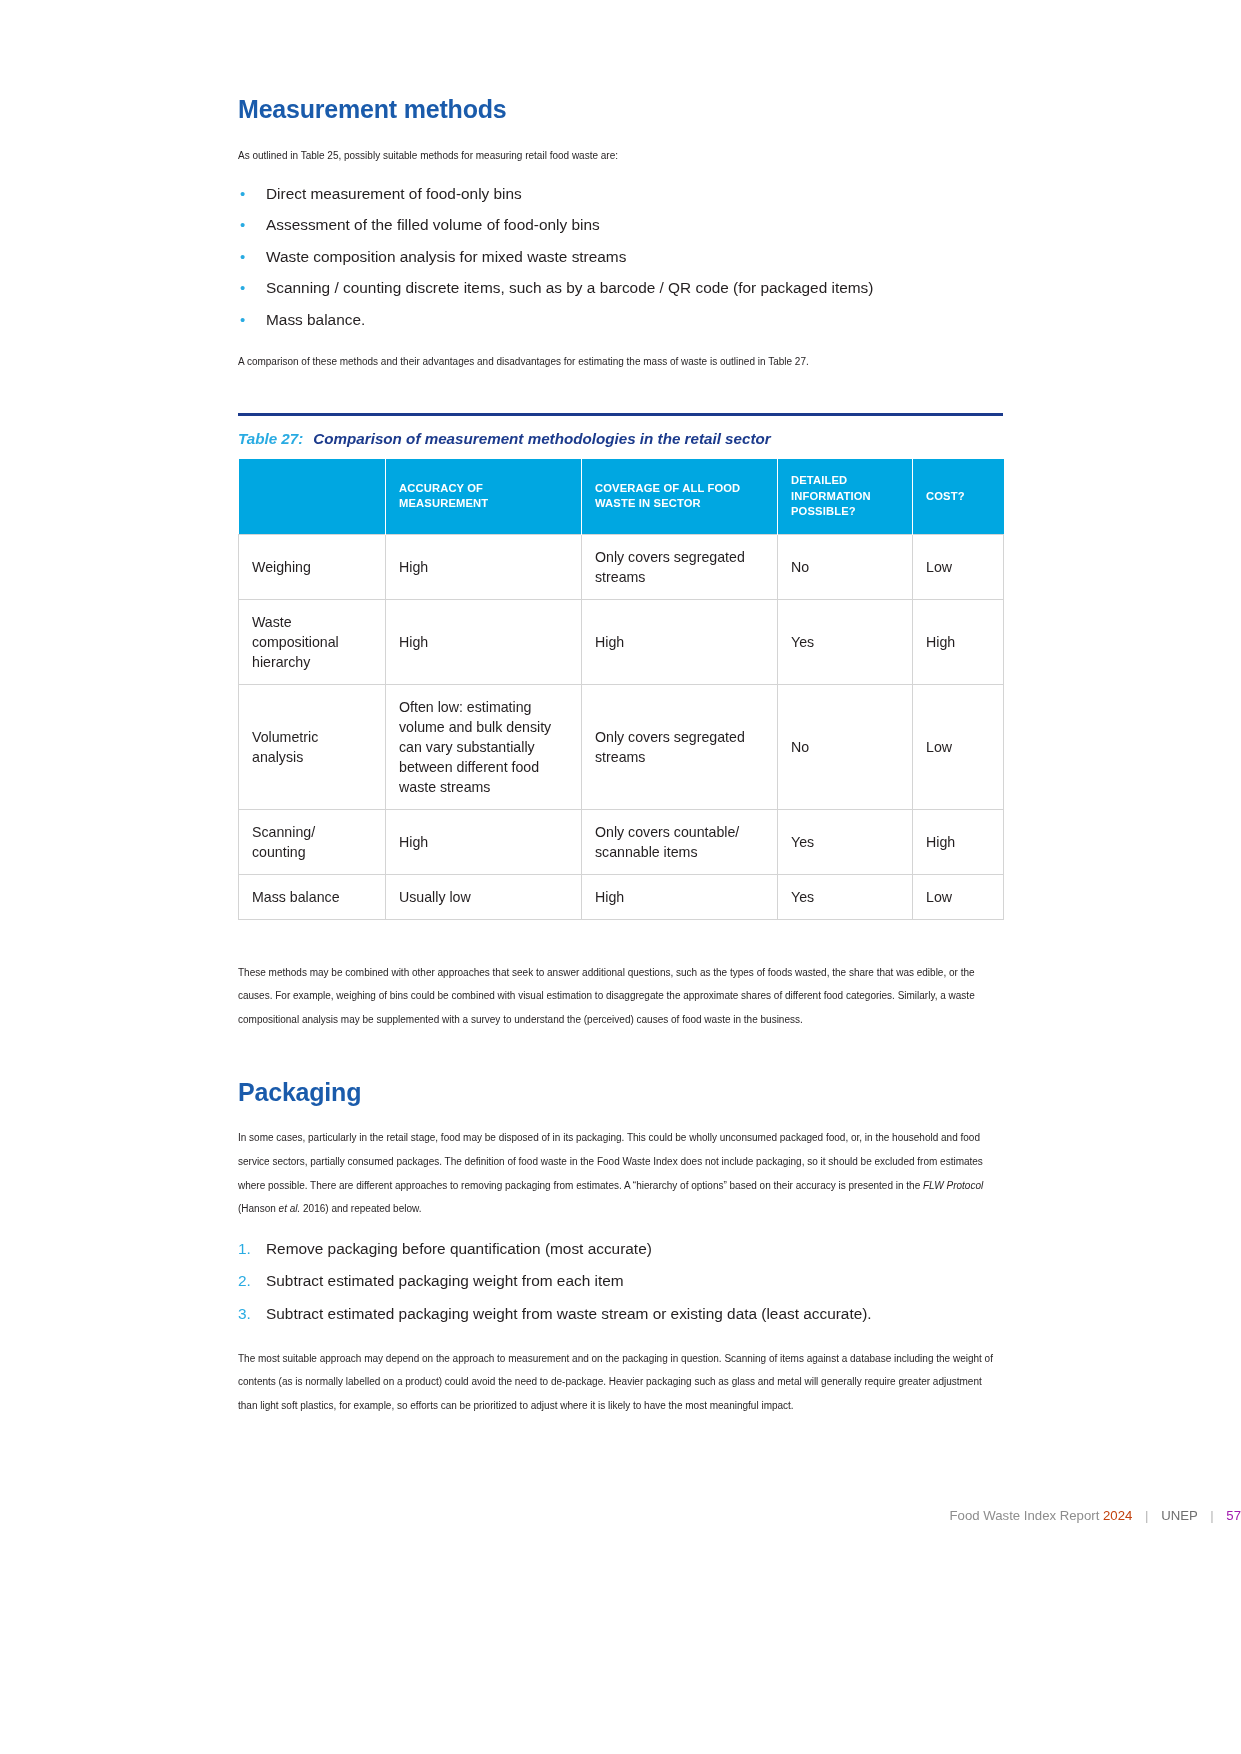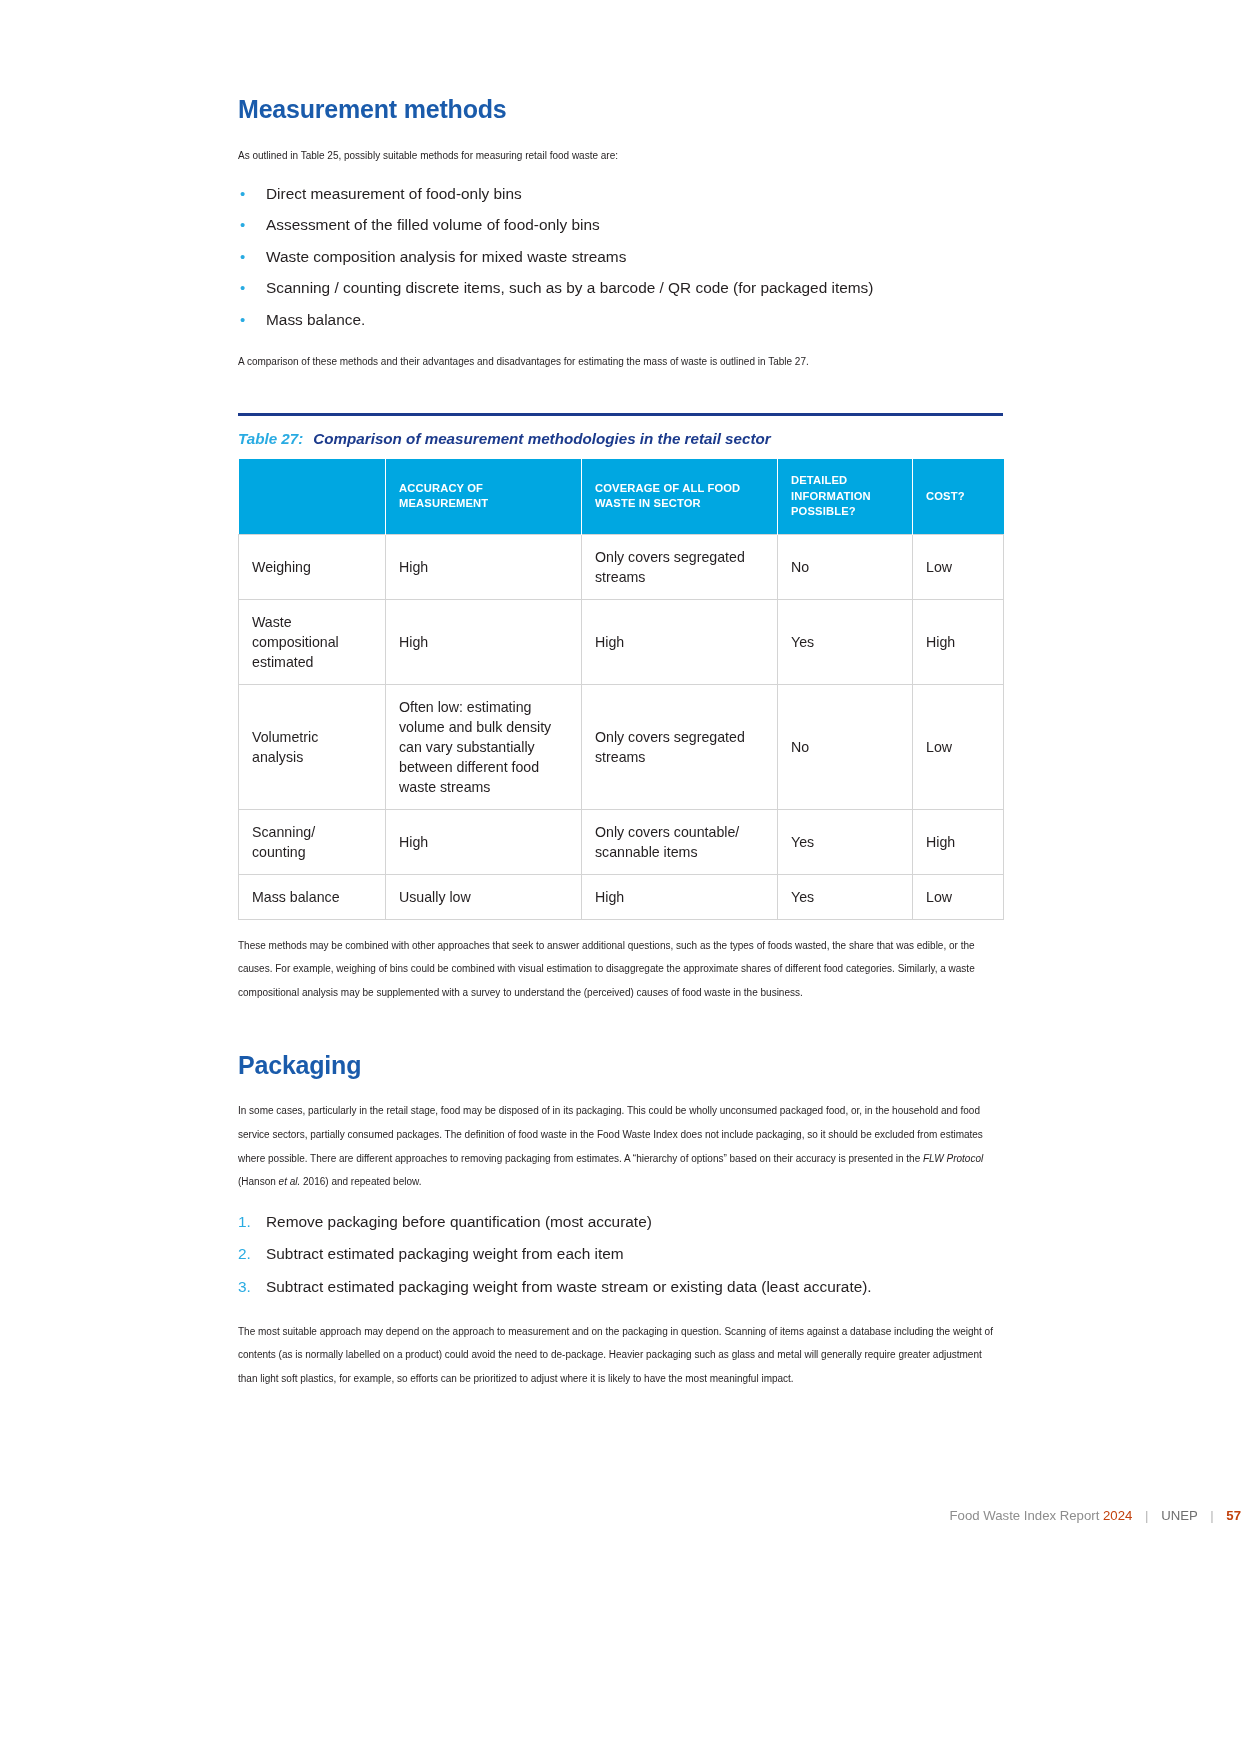--- a/index.html
+++ b/index.html
@@ -125,35 +125,35 @@
     padding: 12px 13px;
     vertical-align: middle;
     color: #231f20;
   }
   .col1 { width: 147px; }
   .col2 { width: 196px; }
   .col3 { width: 196px; }
   .col4 { width: 135px; }
   .col5 { width: 91px; }
 
-  .after-table { margin-top: 14px; }
+  .after-table { margin-top: 41px; }
 
   .footer {
     position: absolute;
     left: 0;
     top: 1508px;
     width: 1003px;
     text-align: right;
     font-size: 13.2px;
     color: #8d8d8d;
   }
   .footer .year { font-weight: normal; color: #c2410c; }
   .footer .sep { padding: 0 9px; color: #b5b5b5; }
   .footer .unep { color: #6f6f6f; }
-  .footer .pageno { font-weight: bold; color: #c2410c; }
+  .footer .pageno { font-weight: normal; color: #a21caf; }
   em.it { font-style: italic; }
 </style>
 </head>
 <body>
 
 <div class="page">
 
   <div style="height:95px"></div>
 
   <h1 class="section-heading">Measurement methods</h1>
@@ -201,21 +201,21 @@
       </thead>
       <tbody>
         <tr>
           <td>Weighing</td>
           <td>High</td>
           <td>Only covers segregated streams</td>
           <td>No</td>
           <td>Low</td>
         </tr>
         <tr>
-          <td>Waste compositional estimated</td>
+          <td>Waste compositional hierarchy</td>
           <td>High</td>
           <td>High</td>
           <td>Yes</td>
           <td>High</td>
         </tr>
         <tr>
           <td>Volumetric analysis</td>
           <td>Often low: estimating volume and bulk density can vary substantially between different food waste streams</td>
           <td>Only covers segregated streams</td>
           <td>No</td>

